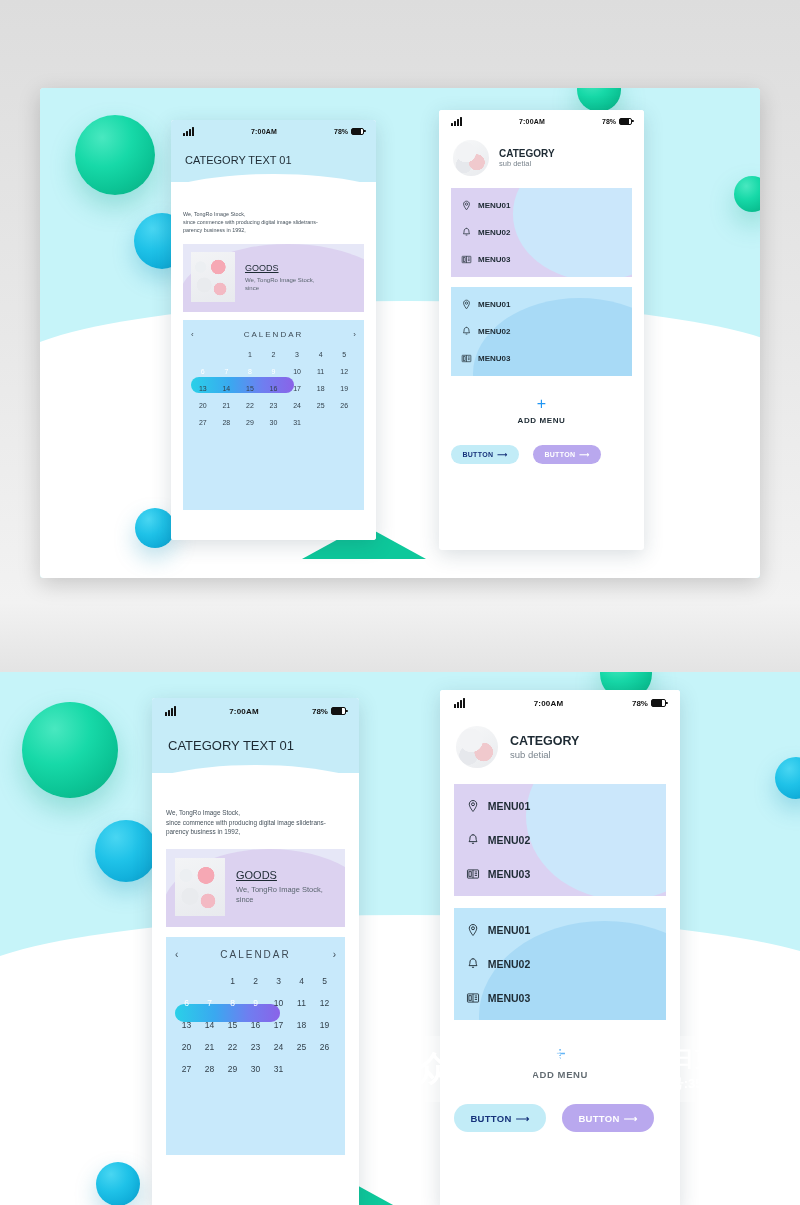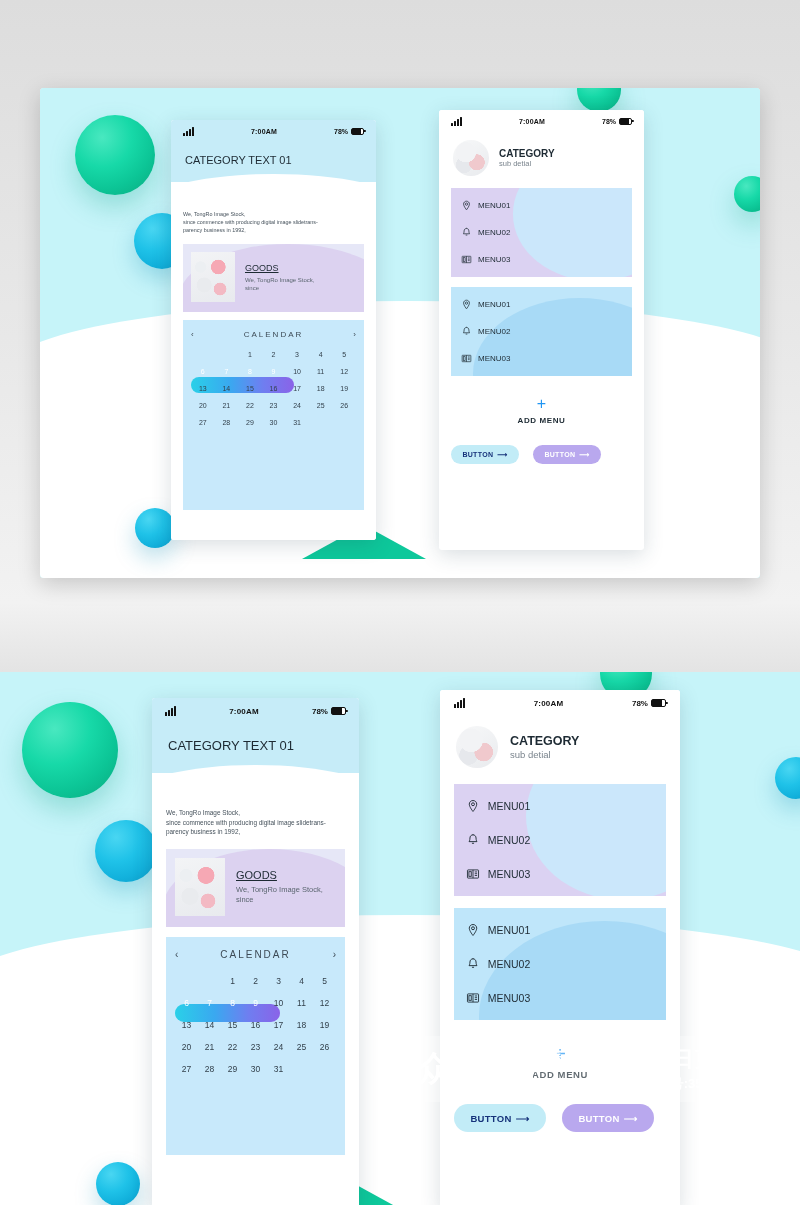--- a/index.html
+++ b/index.html
@@ -157,21 +157,21 @@
     border-radius: 50%; flex: none;
     background:
       radial-gradient(circle at 36% 34%, #f2f3f5 0 30%, transparent 31%),
       radial-gradient(circle at 66% 62%, #f0c9cd 0 24%, transparent 25%),
       radial-gradient(circle at 30% 70%, #e6e8ec 0 22%, transparent 23%),
       linear-gradient(150deg,#f7f8f9,#e9ebee);
   }
   .prof-name { color: #1d2a33; font-weight: 700; }
   .prof-sub { color: #7b858e; }
 
-  .menu-card { position: relative; overflow: hidden; }
+  .menu-card { position: relative; overflow: hidden; font-weight: bold; }
   .menu-card.purple { background: #dbd2f2; }
   .menu-card.blue { background: #bfe6fa; }
   .mc-blob { position: absolute; border-radius: 50%; }
   .menu-card.purple .mc-blob {
     right: -26%; top: -46%; width: 92%; height: 150%;
     background: #cbe7fb;
   }
   .menu-card.blue .mc-blob {
     right: -30%; bottom: -82%; width: 118%; height: 170%;
     background: #a8daf6;

